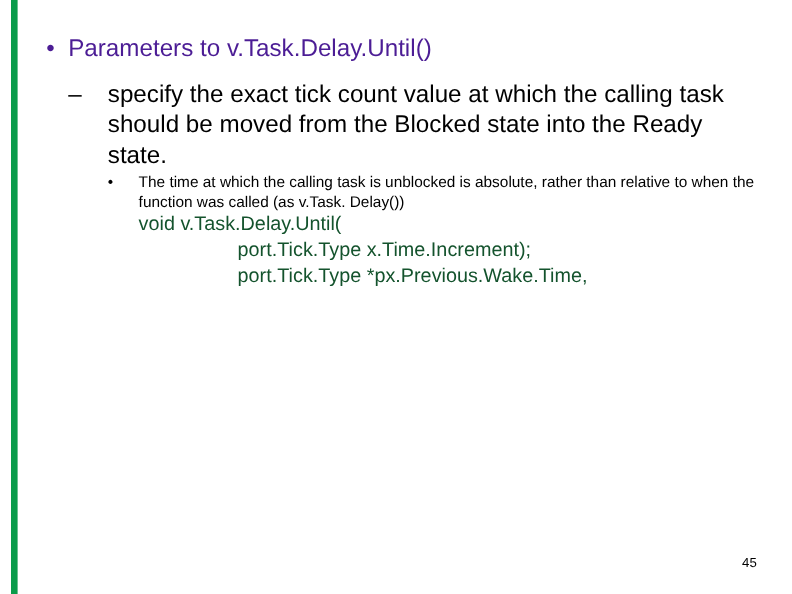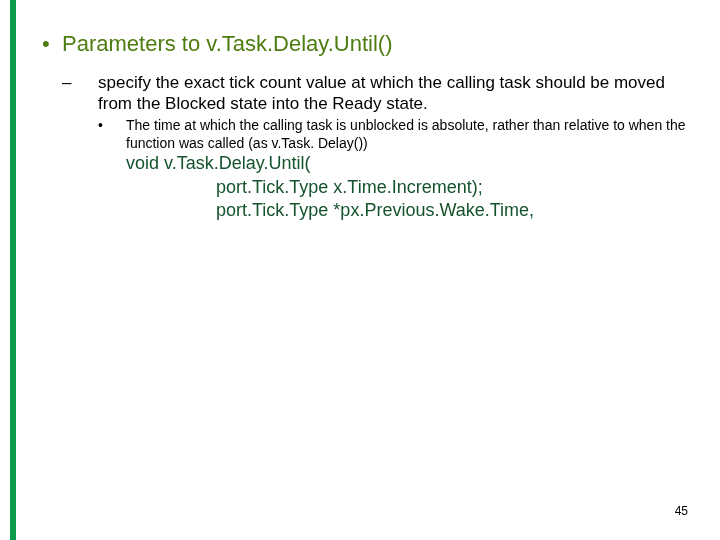--- a/index.html
+++ b/index.html
@@ -25,29 +25,29 @@
     right: 30px;
   }
   .title {
     color: #1f3a6e;
     font-size: 30px;
     font-weight: bold;
     line-height: 1.15;
     margin-bottom: 46px;
   }
   .lvl1 {
-    color: #4d7c0f;
+    color: #4c1d95;
     font-size: 22px;
     line-height: 1.25;
     margin-bottom: 14px;
   }
   .lvl1 .bullet { display:inline-block; width: 20px; }
   .lvl2 {
     color: #000;
-    font-size: 17px;
+    font-size: 22px;
     line-height: 1.25;
     margin-left: 38px;
     text-indent: -18px;
     padding-left: 18px;
     margin-bottom: 2px;
   }
   .lvl2 .dash { display:inline-block; width: 18px; }
   .lvl3 {
     color: #000;
     font-size: 14px;

